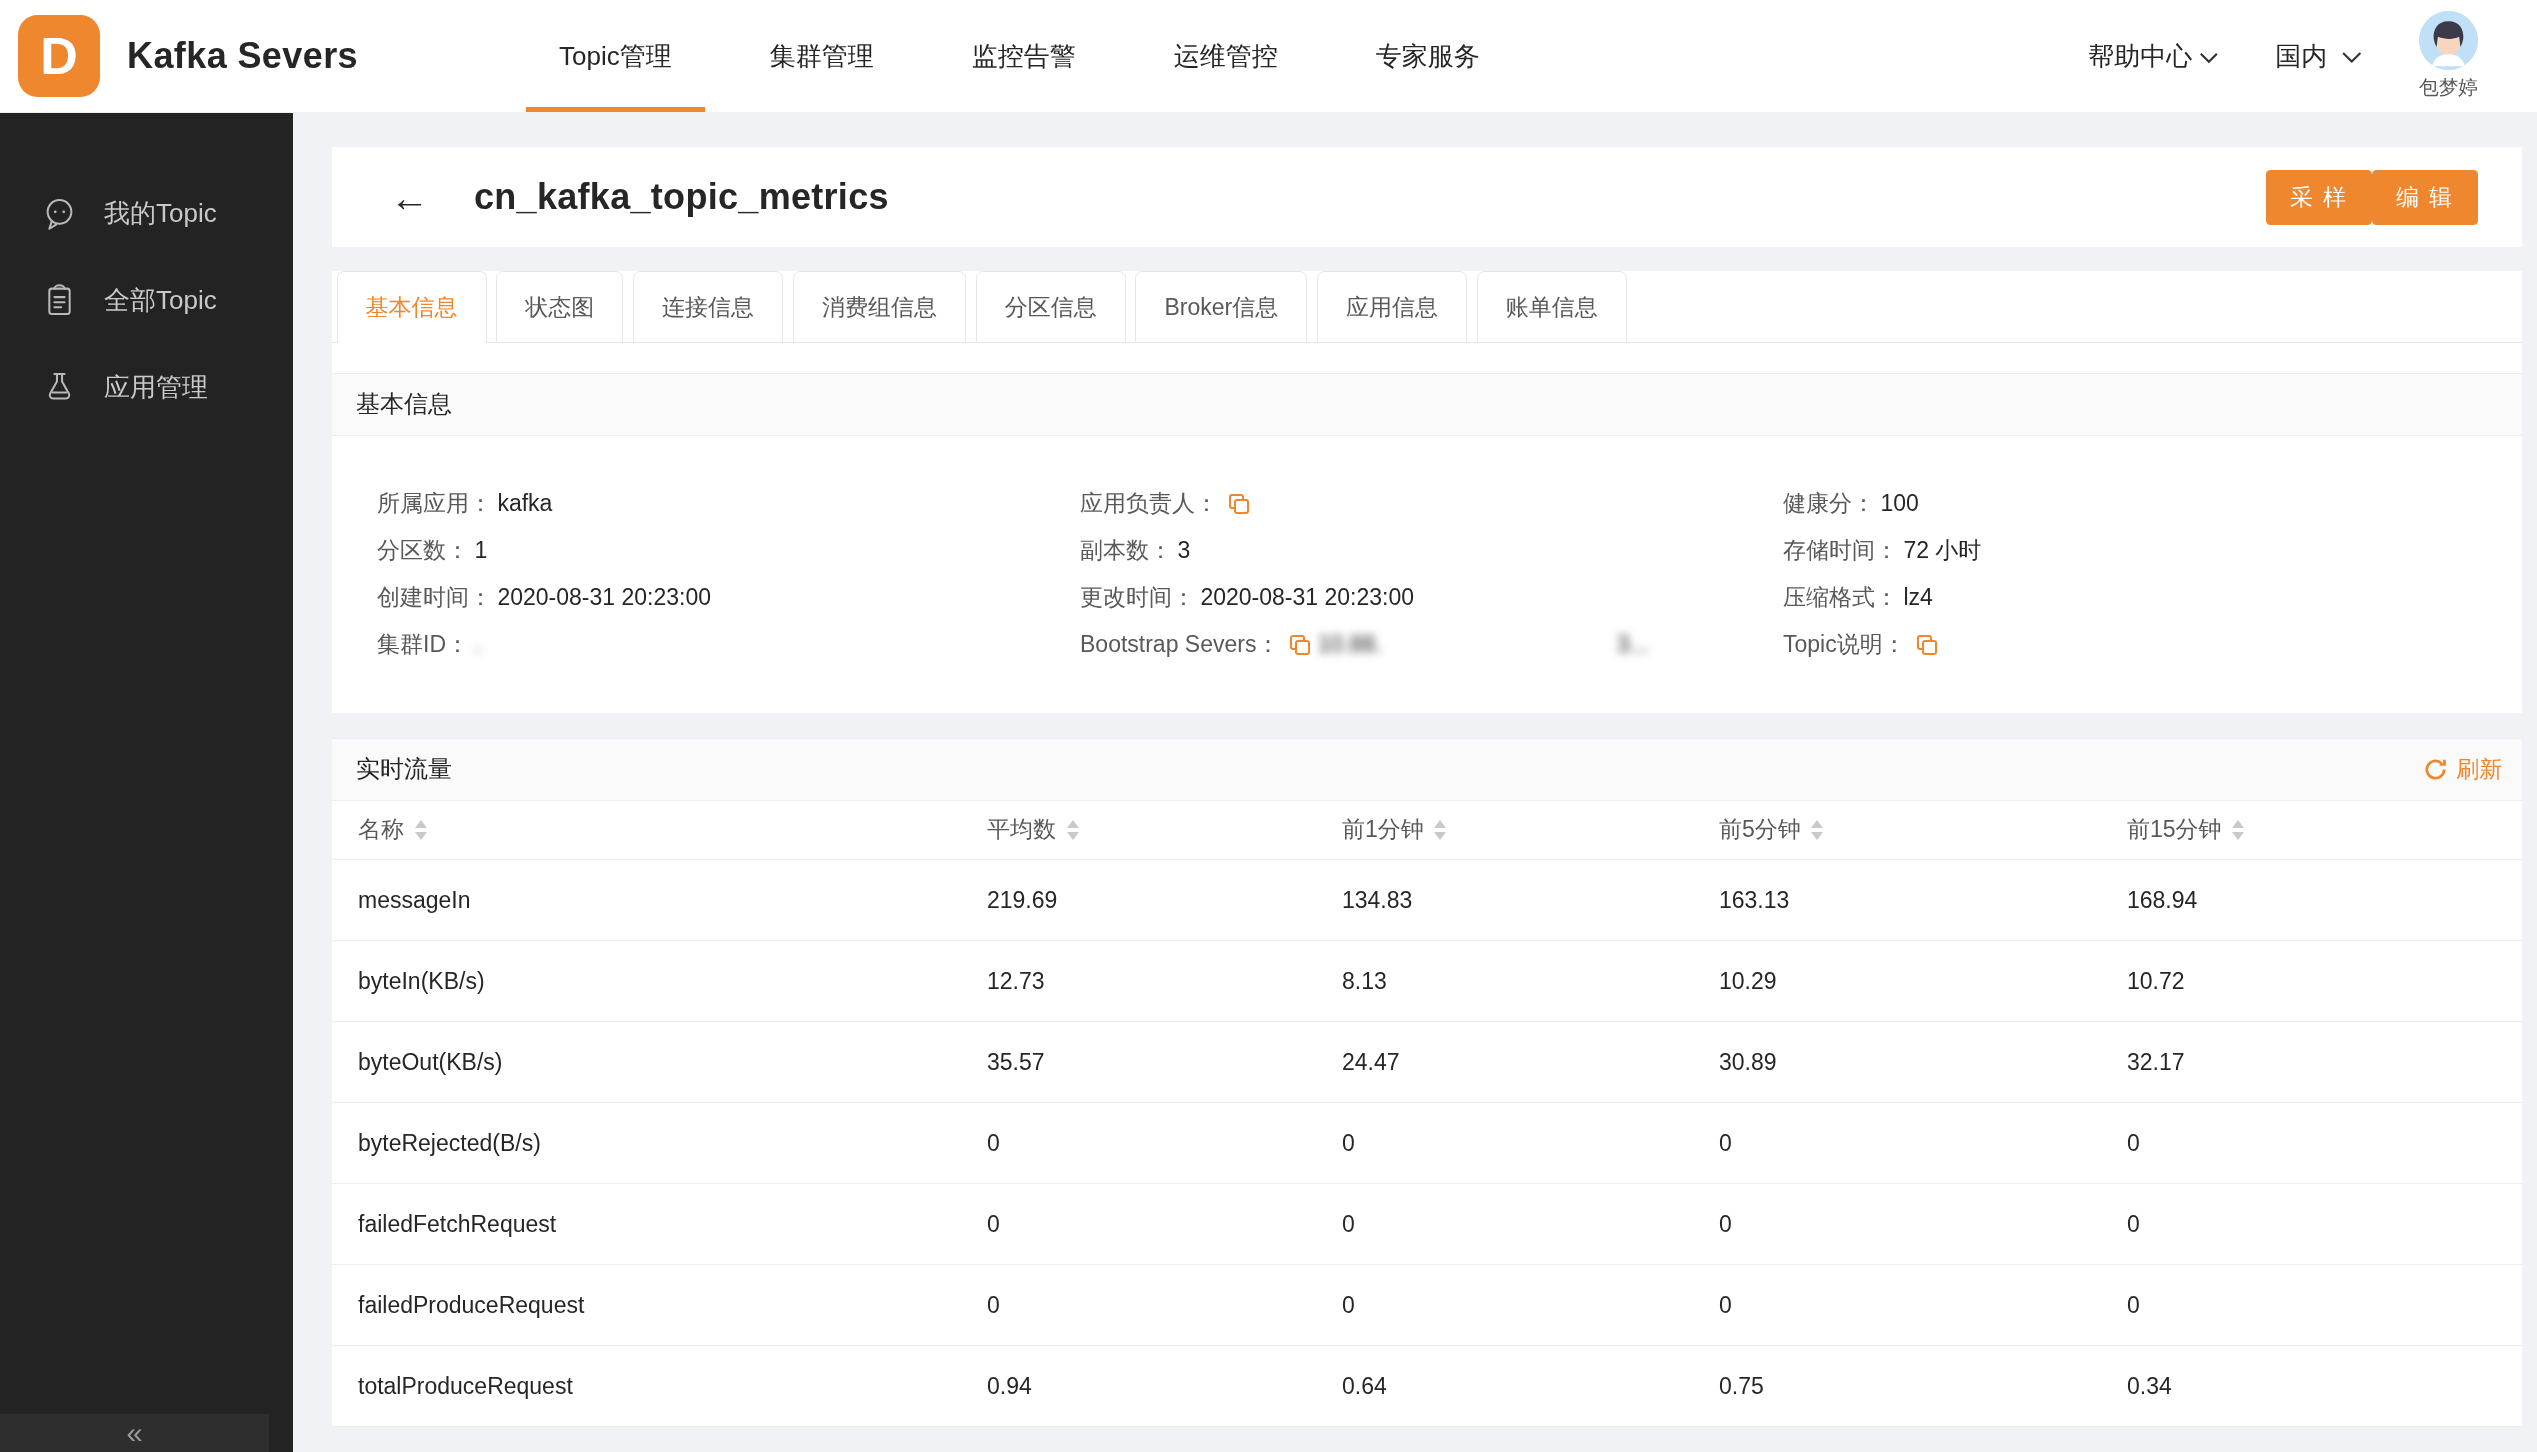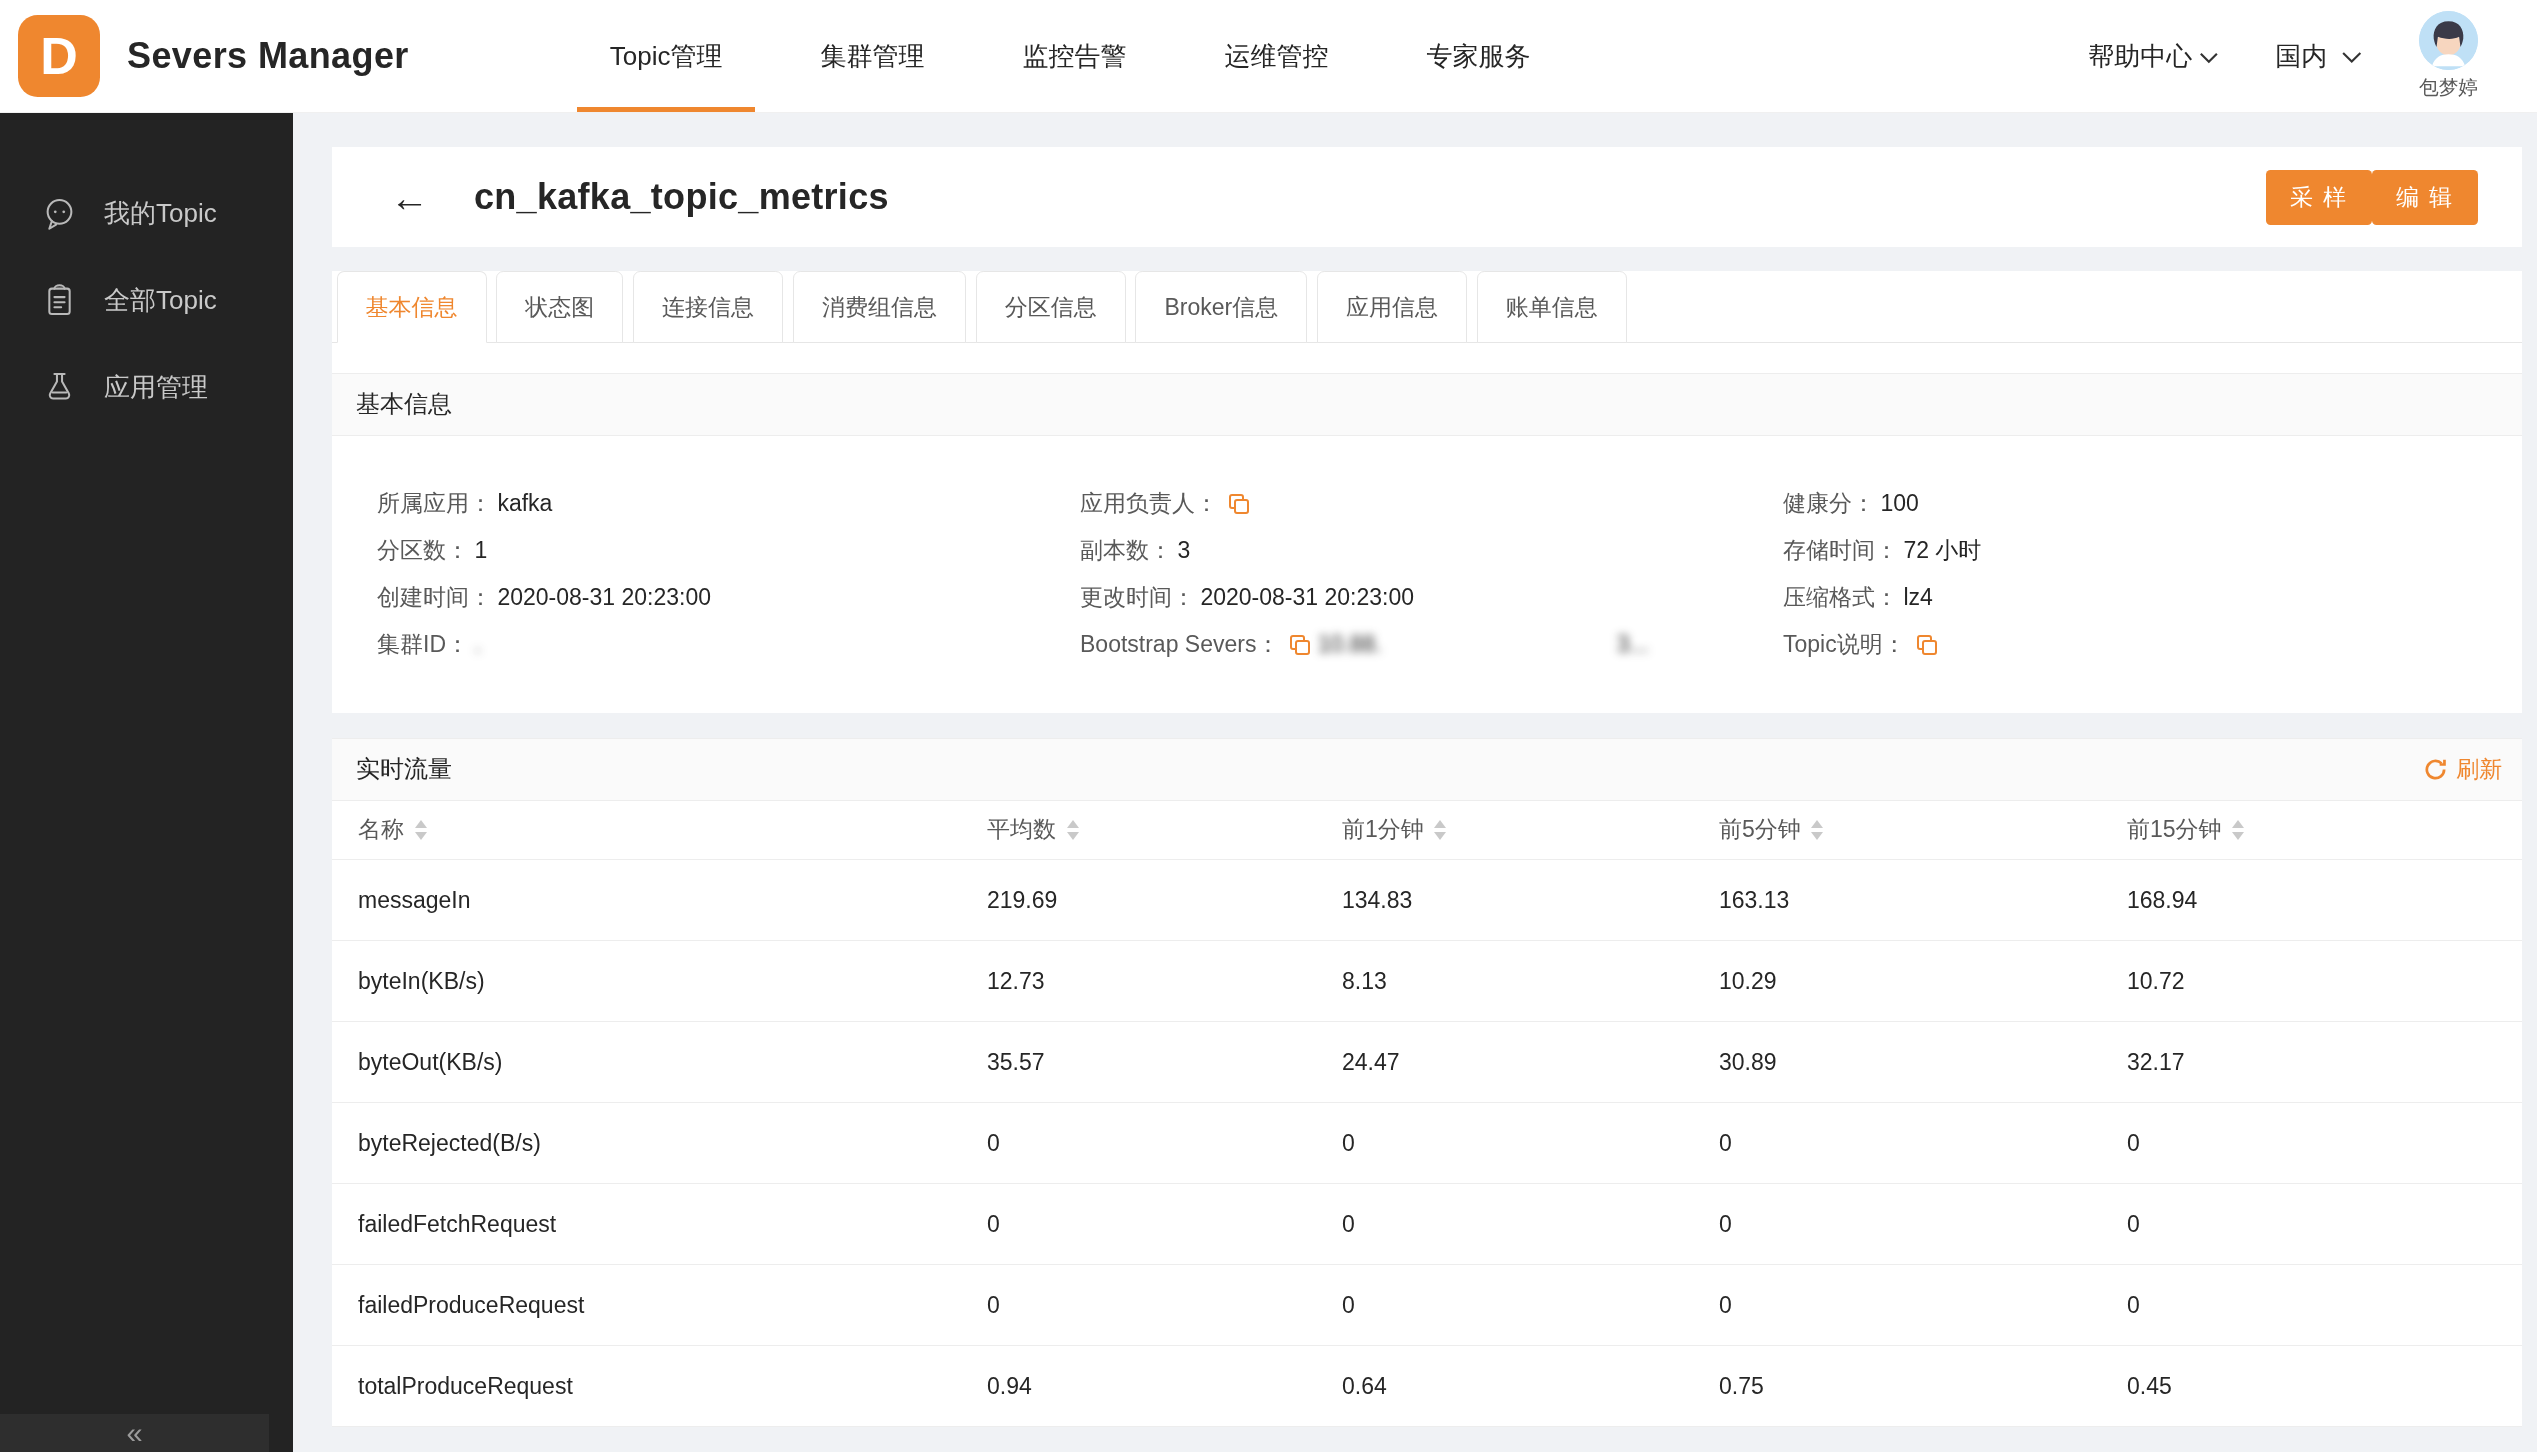--- a/index.html
+++ b/index.html
@@ -119,21 +119,21 @@
 </style>
 </head>
 <body>
 
 <div class="app">
 
   <header class="topbar">
     <div class="logo">
       <span>D</span>
     </div>
-    <div class="app-title">Severs Manager</div>
+    <div class="app-title">Kafka Severs</div>
 
     <nav class="topnav">
       <div class="nav-item active">Topic管理</div>
       <div class="nav-item">集群管理</div>
       <div class="nav-item">监控告警</div>
       <div class="nav-item">运维管控</div>
       <div class="nav-item">专家服务</div>
     </nav>
 
     <div class="topbar-right">
@@ -403,21 +403,21 @@
             <td>0</td>
             <td>0</td>
             <td>0</td>
             <td>0</td>
           </tr>
           <tr>
             <td>totalProduceRequest</td>
             <td>0.94</td>
             <td>0.64</td>
             <td>0.75</td>
-            <td>0.45</td>
+            <td>0.34</td>
           </tr>
         </tbody>
       </table>
     </section>
 
   </main>
 </div>
 
 
 </body></html>

